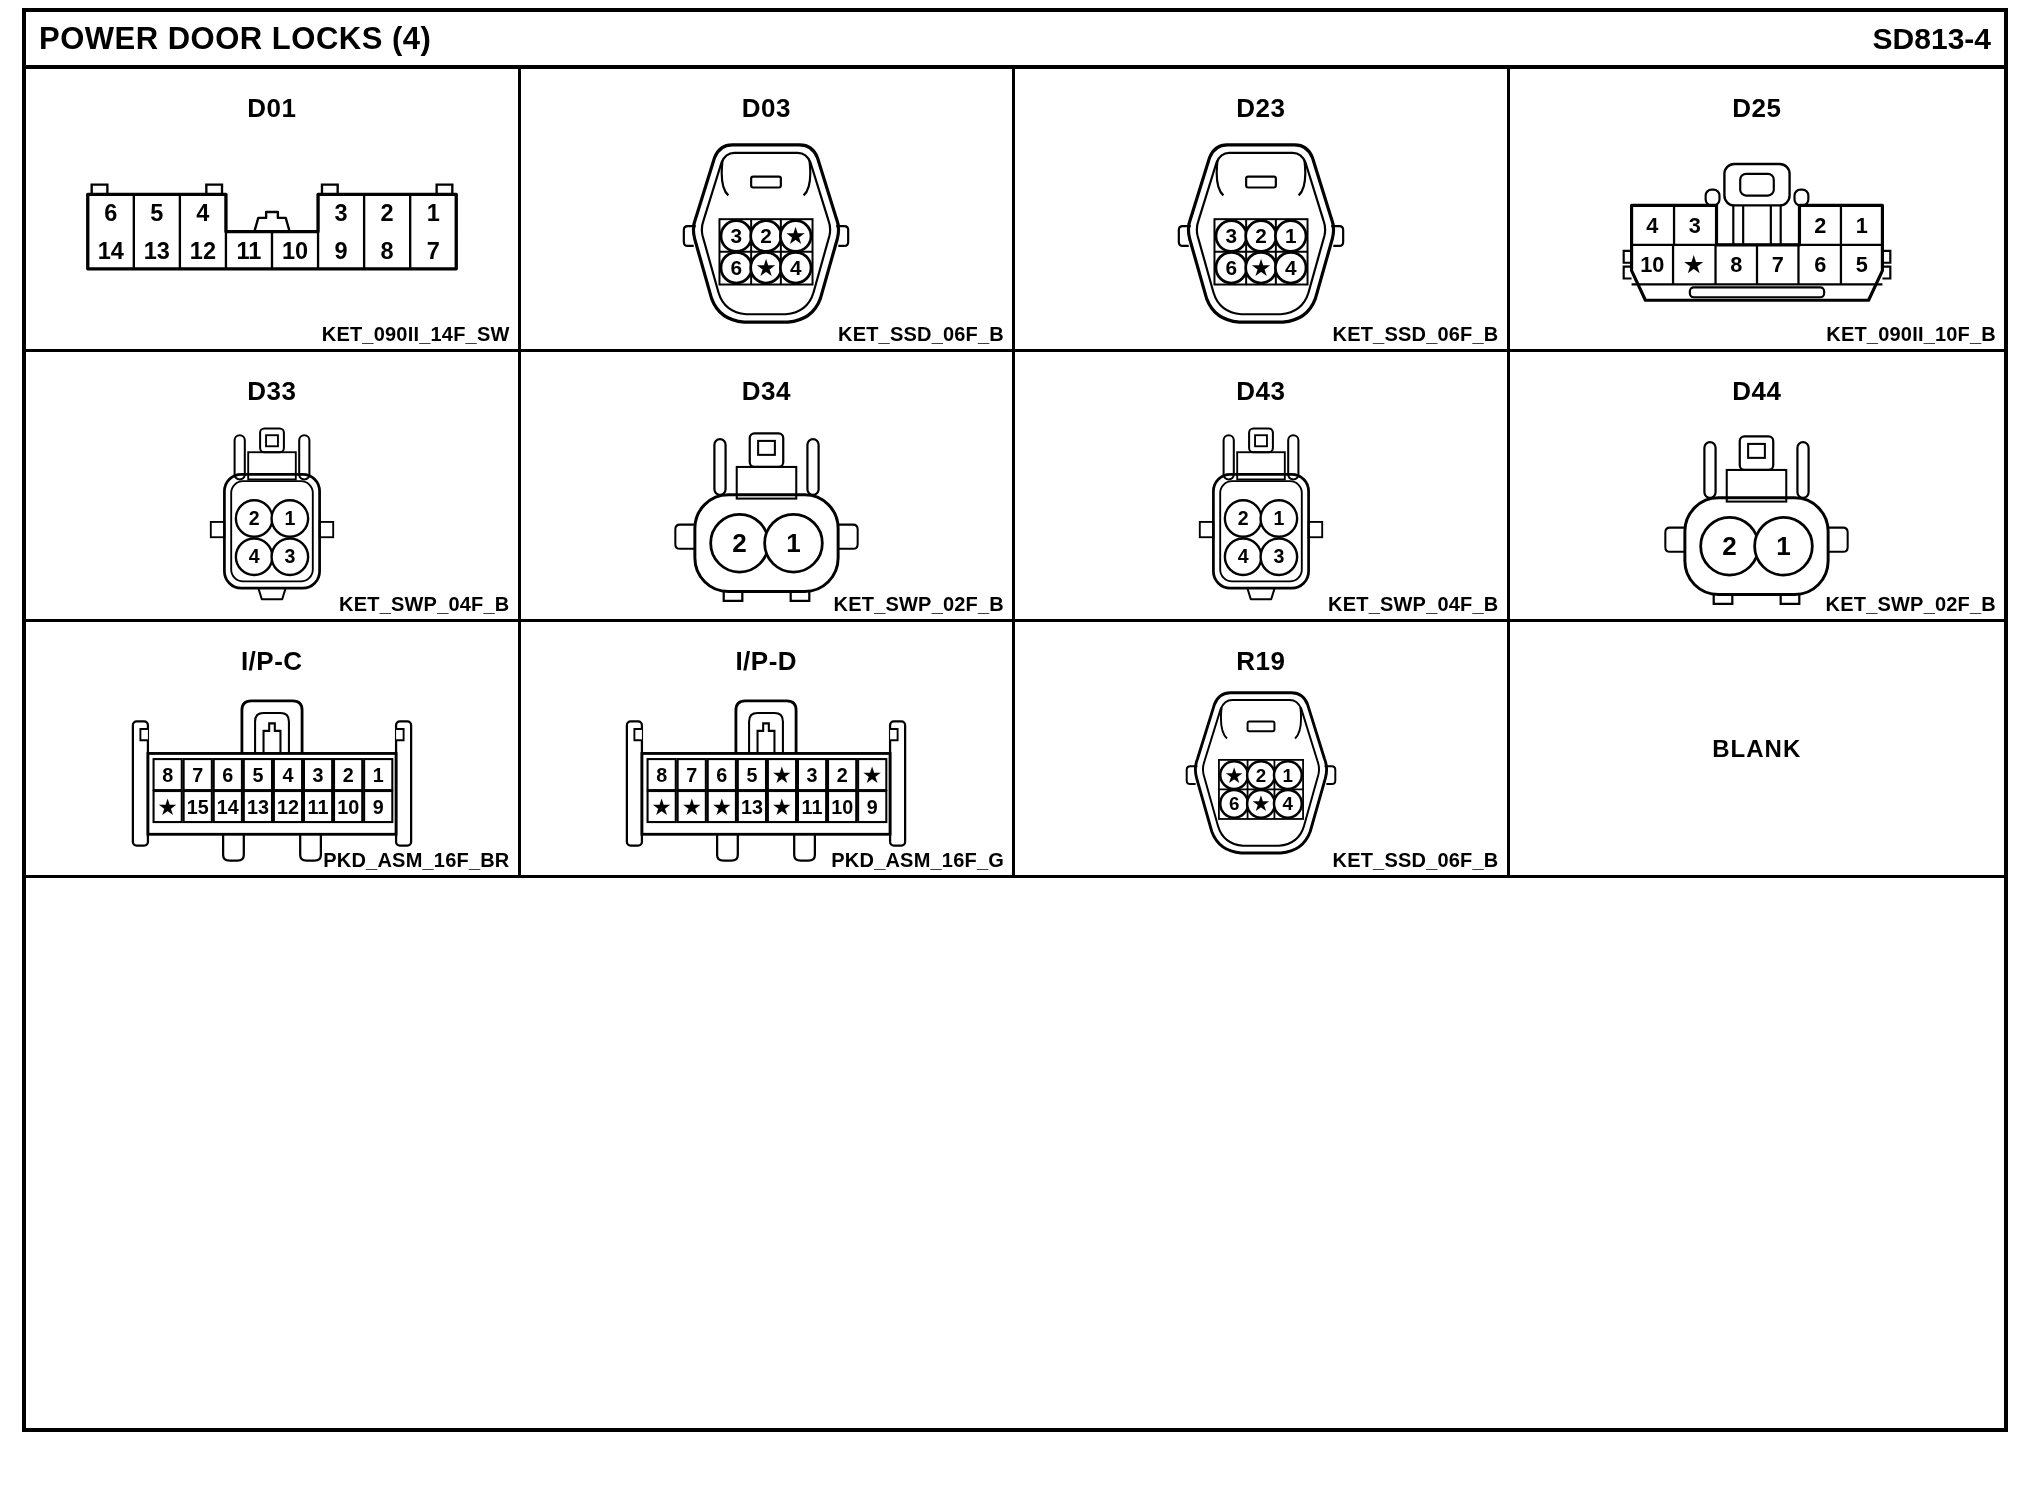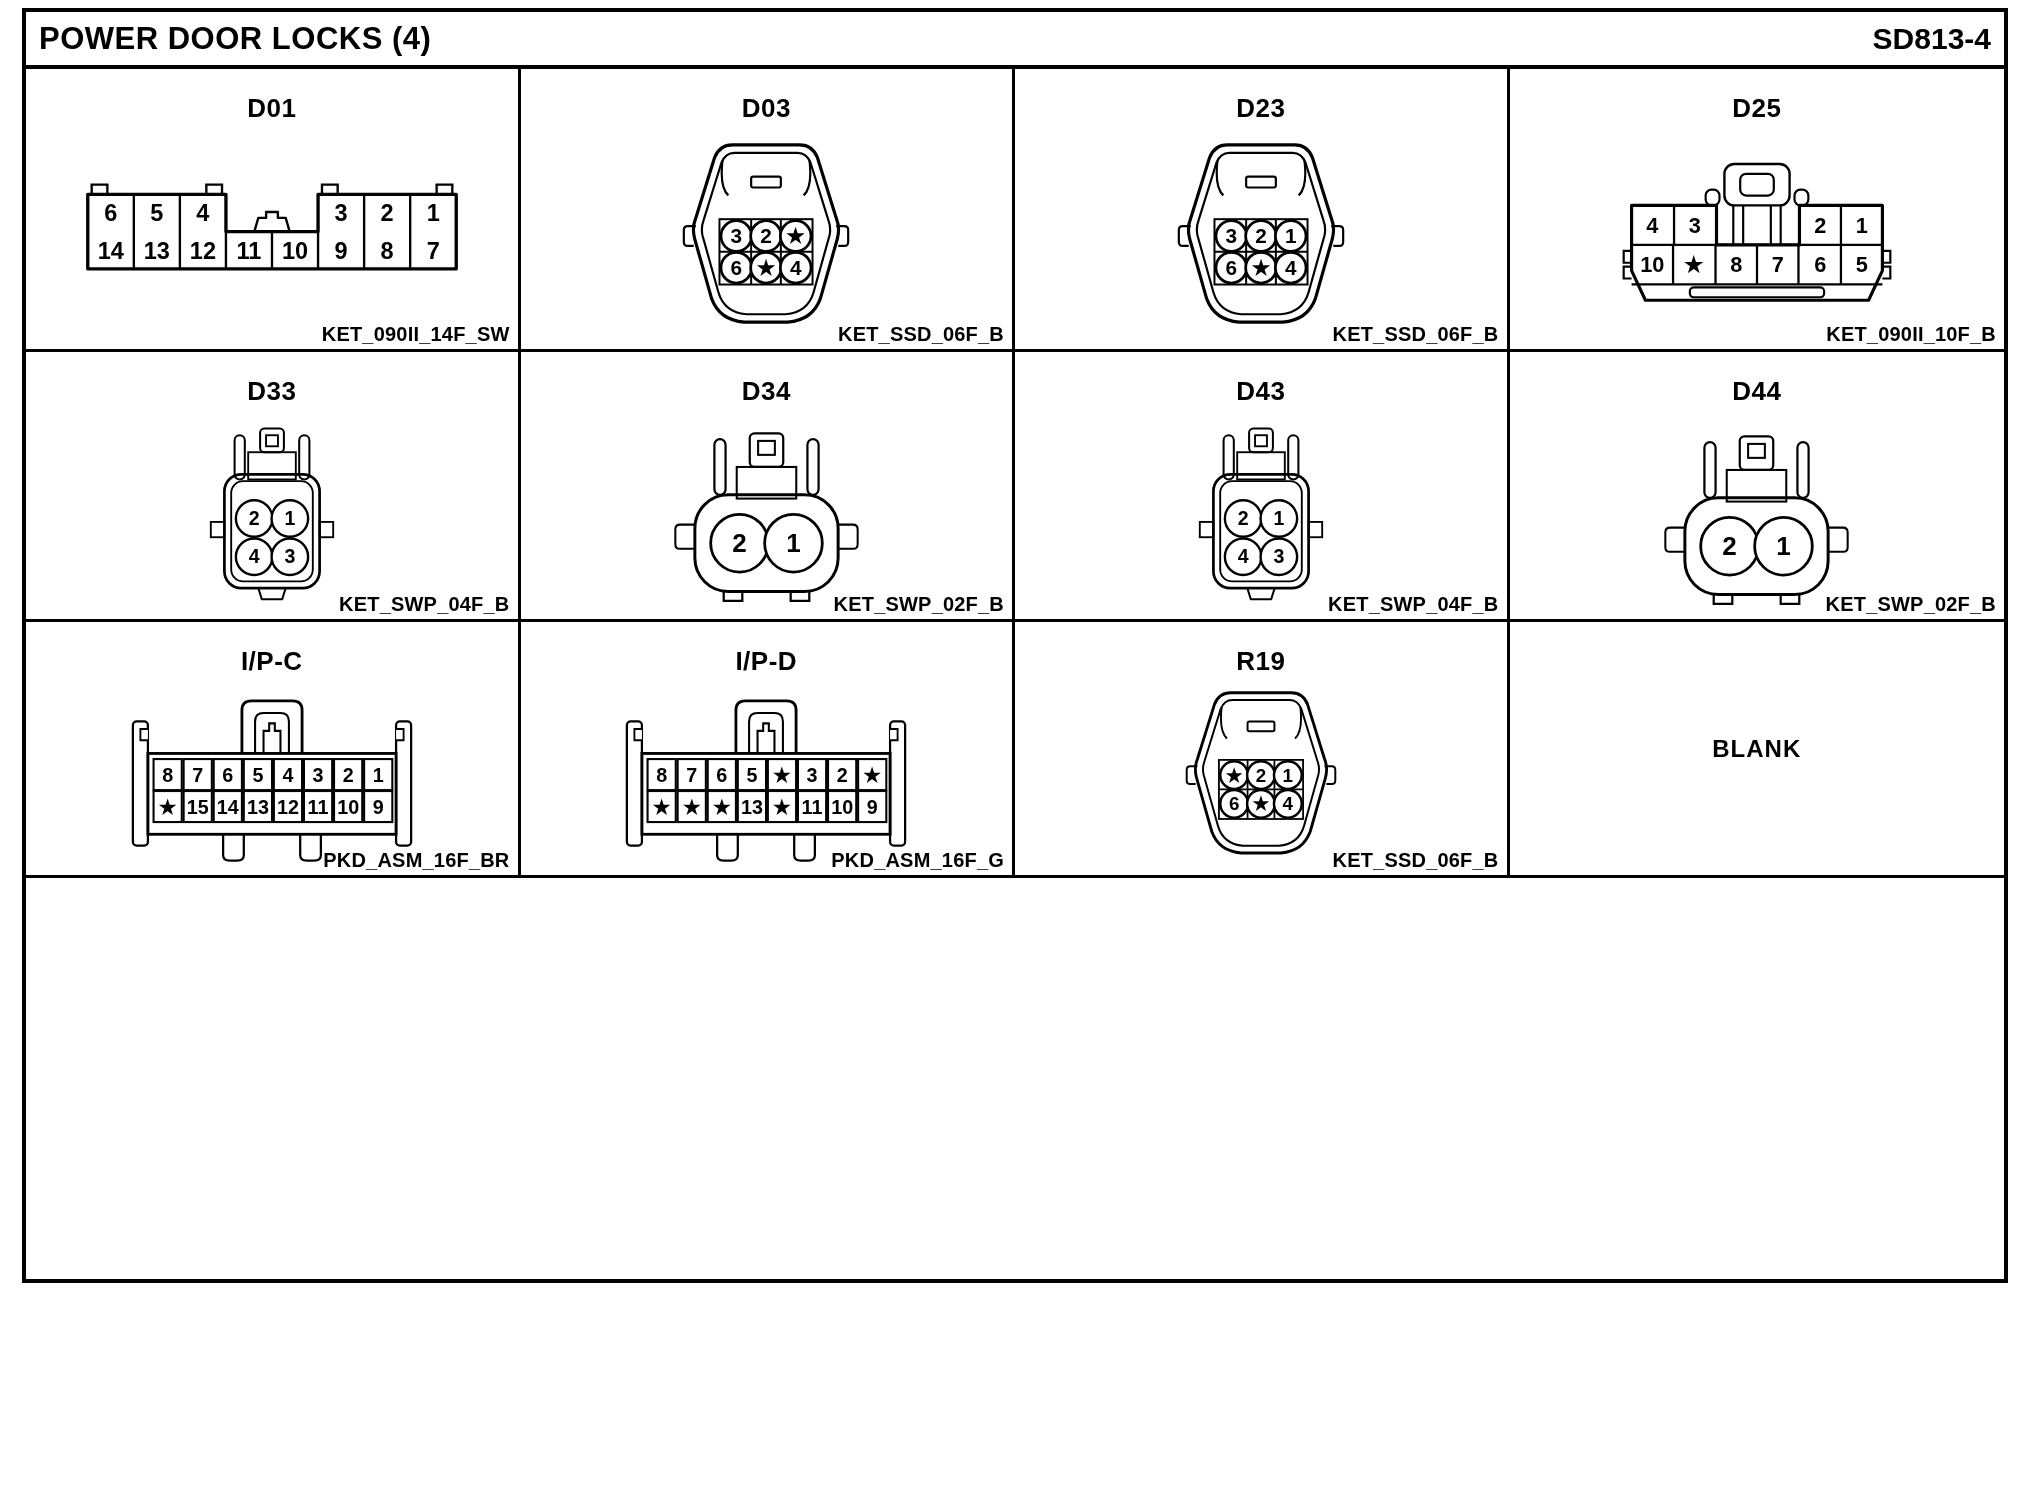--- a/index.html
+++ b/index.html
@@ -1,17 +1,17 @@
 <!DOCTYPE html>
 <html><head>
 <meta charset="utf-8">
 <style>
   html,body{margin:0;padding:0;background:#fff;}
   body{width:2028px;height:1504px;position:relative;font-family:"Liberation Sans",sans-serif;color:#000;}
-  .sheet{position:absolute;left:22px;top:8px;width:1986px;height:1275px;border:4px solid #000;box-sizing:border-box;background:#fff;}
+  .sheet{position:absolute;left:22px;top:8px;width:1986px;height:1424px;border:4px solid #000;box-sizing:border-box;background:#fff;}
   .header{height:57px;border-bottom:4px solid #000;display:flex;justify-content:space-between;align-items:center;padding:0 13px;box-sizing:border-box;}
   .header .title{font-size:31px;font-weight:bold;letter-spacing:.5px;}
   .header .code{font-size:30px;font-weight:bold;margin-left:24px;}
   .grid{display:grid;grid-template-columns:repeat(4,1fr);grid-template-rows:283px 270px 256px;}
   .cell{border-right:3px solid #000;border-bottom:3px solid #000;box-sizing:border-box;position:relative;display:flex;flex-direction:column;align-items:center;overflow:hidden;background:#fff;}
   .cell.last-col{border-right:none;gap:6px;}
   .cell-title{margin-top:24px;font-size:26px;font-weight:bold;letter-spacing:.5px;}
   .cell-art{flex:1;display:flex;align-items:center;justify-content:center;width:100%;min-height:0;}
   .part-label{position:absolute;right:8px;bottom:3px;font-size:20px;font-weight:bold;letter-spacing:.2px;white-space:nowrap;}
   .blank-cell{justify-content:center;}

